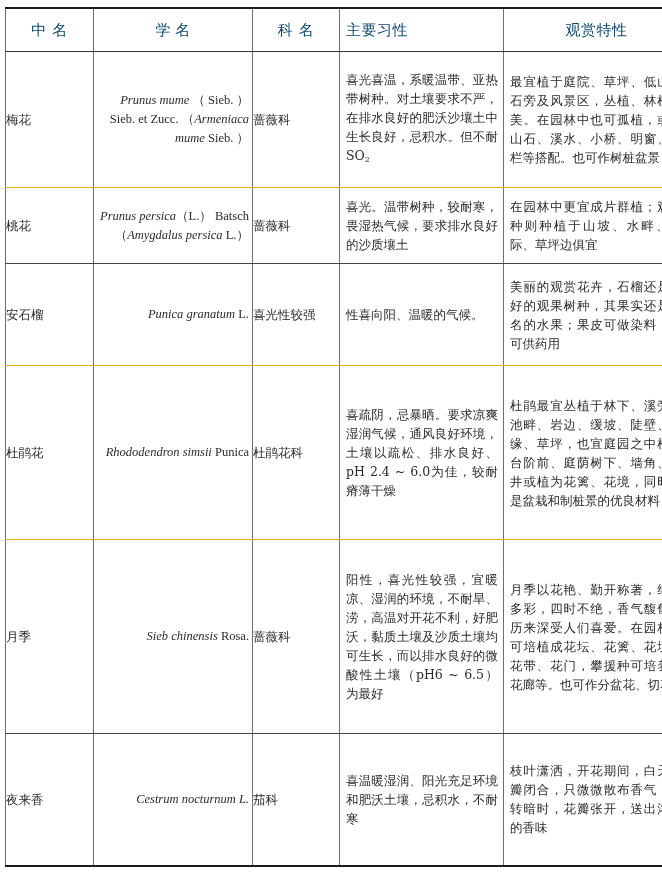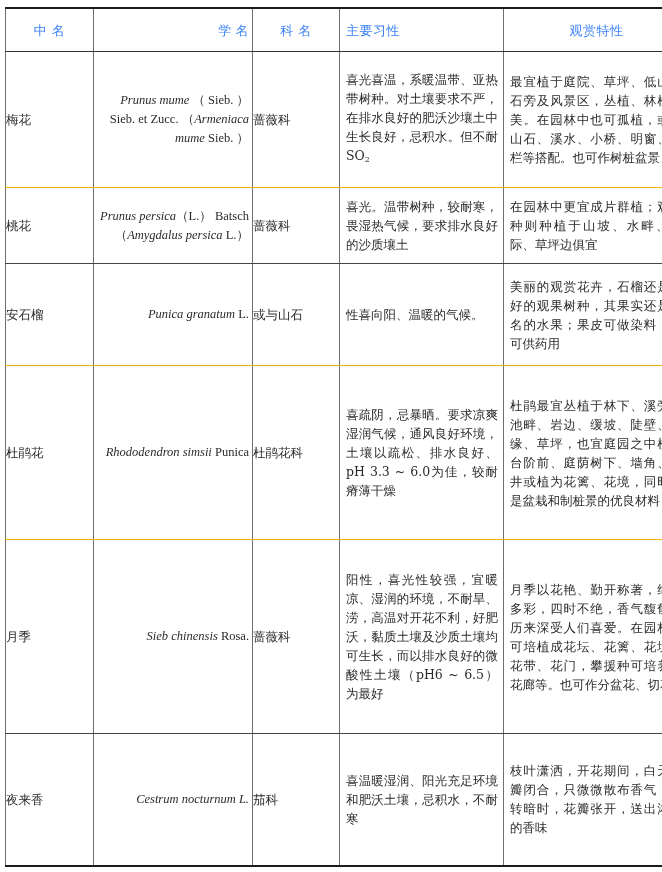--- a/index.html
+++ b/index.html
@@ -31,22 +31,22 @@
       padding: 0;
       vertical-align: middle;
       font-size: 12.5px;
       line-height: 19px;
       font-weight: normal;
     }
     .tbl thead th {
       height: 42px;
       text-align: center;
       border-bottom: 1.5px solid #333;
-      font-size: 13px;
-      color: #3b82f6;
+      font-size: 15px;
+      color: #0c4a6e;
       letter-spacing: 0.5px;
     }
     .tbl tbody tr td {
       border-bottom: 1px solid #eab308;
     }
     .tbl tbody tr.dark-rule td {
       border-bottom: 1.5px solid #444;
     }
     .tbl tbody tr:last-child td {
       border-bottom: none;
@@ -60,21 +60,21 @@
     .sci-roman { font-style: normal; }
     .sub { font-size: 8px; vertical-align: -2px; }
   </style>
 </head>
 <body>
 
 <table class="tbl">
   <thead>
     <tr>
       <th class="c-name">中  名</th>
-      <th class="c-sci" style="text-align:right">学  名</th>
+      <th class="c-sci" style="text-align:center">学  名</th>
       <th class="c-fam">科  名</th>
       <th class="c-hab" style="text-align:left">主要习性</th>
       <th class="c-orn" style="text-align:center">观赏特性</th>
     </tr>
   </thead>
   <tbody id="tbody">
       <tr style="height: 136px;">
         <td class="c-name">梅花</td>
         <td class="c-sci"><span class="sci-italic">Prunus  mume</span><span class="sci-roman"> （ Sieb. ） Sieb.  et Zucc. （</span><span class="sci-italic">Armeniaca mume</span><span class="sci-roman"> Sieb. ）</span></td>
         <td class="c-fam">蔷薇科</td>
@@ -84,29 +84,29 @@
       <tr class="dark-rule" style="height: 76px;">
         <td class="c-name">桃花</td>
         <td class="c-sci"><span class="sci-italic">Prunus persica</span><span class="sci-roman">（L.） Batsch（</span><span class="sci-italic">Amygdalus persica</span><span class="sci-roman"> L.）</span></td>
         <td class="c-fam">蔷薇科</td>
         <td class="c-hab"><span>喜光。温带树种，较耐寒，畏湿热气候，要求排水良好的沙质壤土</span></td>
         <td class="c-orn">在园林中更宜成片群植；观赏种则种植于山坡、水畔、墙际、草坪边俱宜</td>
       </tr>
       <tr style="height: 102px;">
         <td class="c-name">安石榴</td>
         <td class="c-sci"><span class="sci-italic">Punica granatum</span><span class="sci-roman"> L.</span></td>
-        <td class="c-fam">或与山石</td>
+        <td class="c-fam">喜光性较强</td>
         <td class="c-hab"><span>性喜向阳、温暖的气候。</span></td>
         <td class="c-orn">美丽的观赏花卉，石榴还是极好的观果树种，其果实还是著名的水果；果皮可做染料，根可供药用</td>
       </tr>
       <tr style="height: 174px;">
         <td class="c-name">杜鹃花</td>
         <td class="c-sci"><span class="sci-italic">Rhododendron simsii</span><span class="sci-roman"> Punica</span></td>
         <td class="c-fam">杜鹃花科</td>
-        <td class="c-hab"><span>喜疏阴，忌暴晒。要求凉爽湿润气候，通风良好环境，土壤以疏松、排水良好、pH 3.3 ~ 6.0为佳，较耐瘠薄干燥</span></td>
+        <td class="c-hab"><span>喜疏阴，忌暴晒。要求凉爽湿润气候，通风良好环境，土壤以疏松、排水良好、pH 2.4 ~ 6.0为佳，较耐瘠薄干燥</span></td>
         <td class="c-orn">杜鹃最宜丛植于林下、溪旁、池畔、岩边、缓坡、陡壁、林缘、草坪，也宜庭园之中植于台阶前、庭荫树下、墙角、天井或植为花篱、花境，同时也是盆栽和制桩景的优良材料</td>
       </tr>
       <tr class="dark-rule" style="height: 194px;">
         <td class="c-name">月季</td>
         <td class="c-sci"><span class="sci-italic">Sieb chinensis</span><span class="sci-roman"> Rosa.</span></td>
         <td class="c-fam">蔷薇科</td>
         <td class="c-hab"><span>阳性，喜光性较强，宜暖凉、湿润的环境，不耐旱、涝，高温对开花不利，好肥沃，黏质土壤及沙质土壤均可生长，而以排水良好的微酸性土壤（pH6 ~ 6.5）为最好</span></td>
         <td class="c-orn">月季以花艳、勤开称著，绚丽多彩，四时不绝，香气馥郁，历来深受人们喜爱。在园林中可培植成花坛、花篱、花境、花带、花门，攀援种可培养成花廊等。也可作分盆花、切花</td>
       </tr>
       <tr style="height: 132px;">

